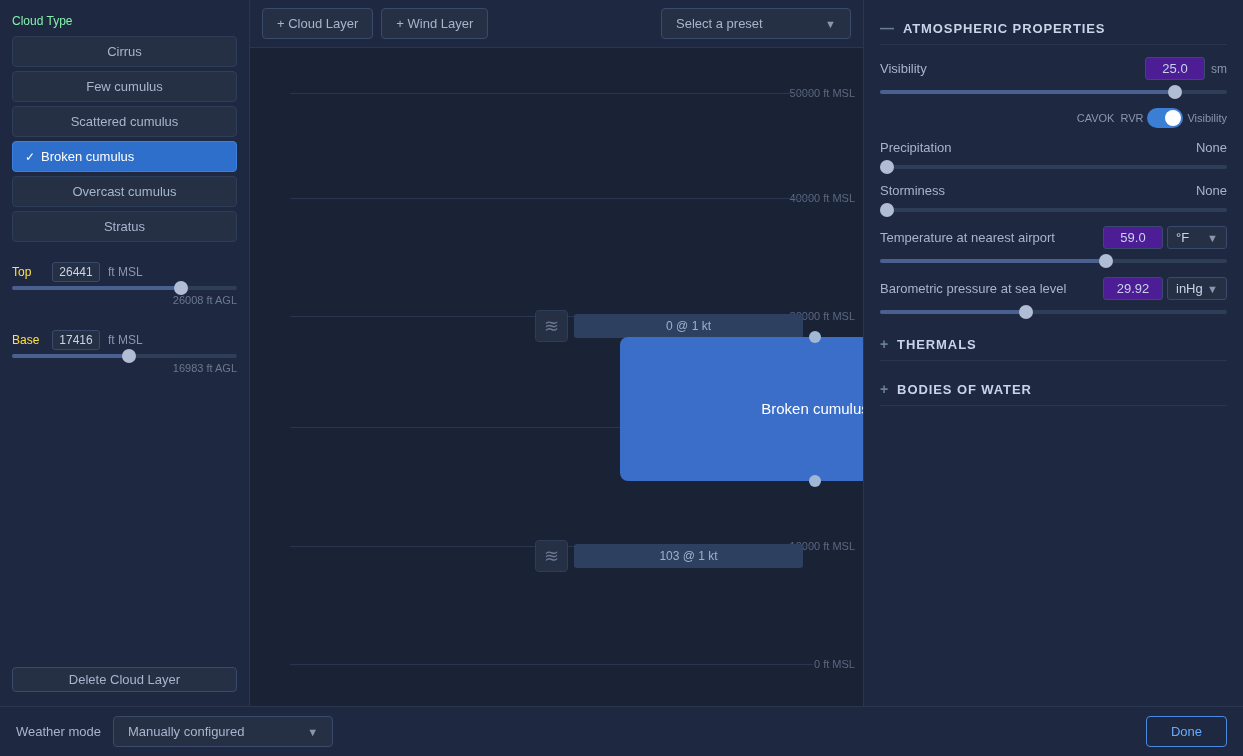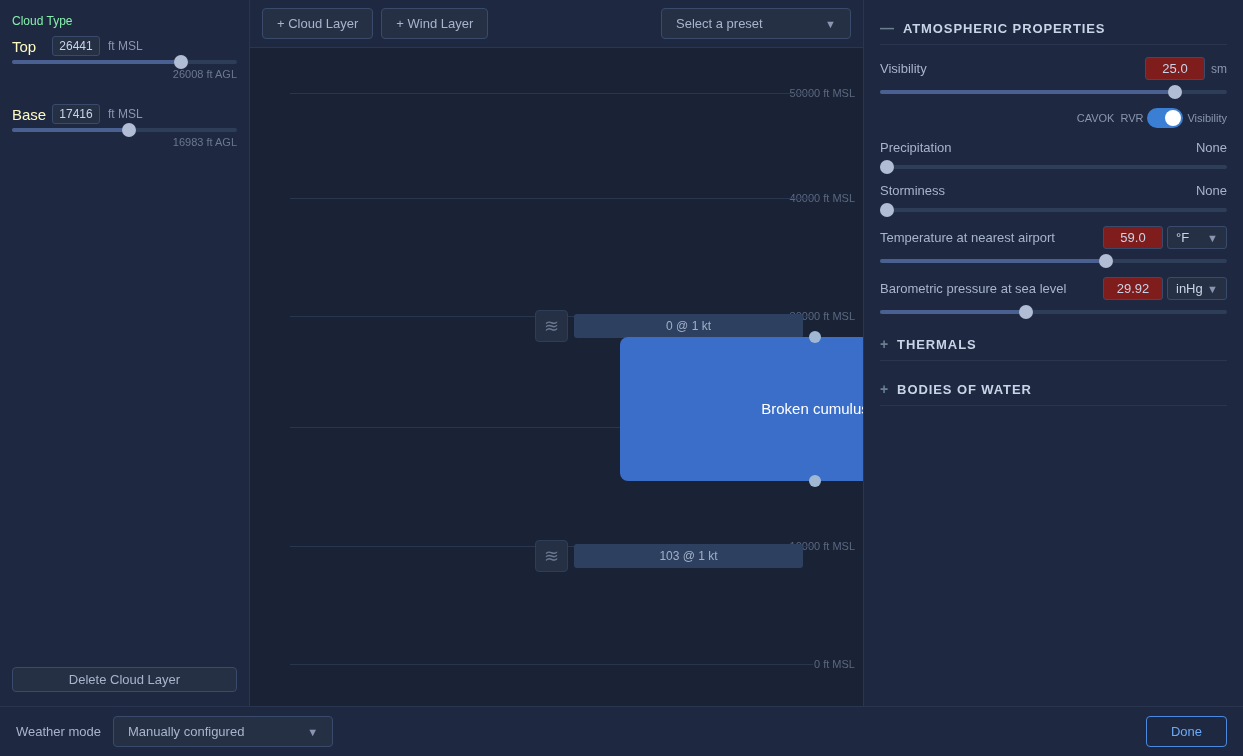--- a/index.html
+++ b/index.html
@@ -84,22 +84,22 @@
     }
 
     .slider-row {
       display: flex;
       align-items: center;
       gap: 8px;
       margin-bottom: 4px;
     }
 
     .slider-label {
-      font-size: 15px;
-      color: #fef9c3;
+      font-size: 12px;
+      color: #fde047;
       width: 32px;
     }
 
     .slider-value-box {
       background: #253045;
       border: 1px solid #3a4a6a;
       border-radius: 3px;
       padding: 2px 5px;
       font-size: 12px;
       color: #c8d4e8;
@@ -276,21 +276,21 @@
       margin-bottom: 10px;
     }
 
     .field-label {
       font-size: 13px;
       color: #a8b4cc;
       flex: 1;
     }
 
     .field-value-box {
-      background: #7f1d1d;
+      background: #4c1d95;
       border: 1px solid #3a4a6a;
       border-radius: 3px;
       padding: 3px 8px;
       font-size: 13px;
       color: #c8d4e8;
       width: 60px;
       text-align: center;
     }
 
     .field-unit {
@@ -411,20 +411,28 @@
 
     .chevron { font-size: 11px; color: #8a96b0; }
   </style>
 </head>
 <body>
 
 <div class="main-layout">
 
   <div class="left-panel">
     <div class="section-label">Cloud Type</div>
+    <div class="cloud-type-list" id="cloud-type-list">
+        <div class="cloud-type-item">Cirrus</div>
+        <div class="cloud-type-item">Few cumulus</div>
+        <div class="cloud-type-item">Scattered cumulus</div>
+        <div class="cloud-type-item active">Broken cumulus</div>
+        <div class="cloud-type-item">Overcast cumulus</div>
+        <div class="cloud-type-item">Stratus</div>
+      </div>
 
     <div class="slider-group">
       <div class="slider-row">
         <div class="slider-label">Top</div>
         <div class="slider-value-box">26441</div>
         <div class="unit-label">ft MSL</div>
       </div>
       <div class="slider-track">
         <div class="slider-fill" style="width: 75%"></div>
         <div class="slider-thumb" style="left: 75%"></div>

